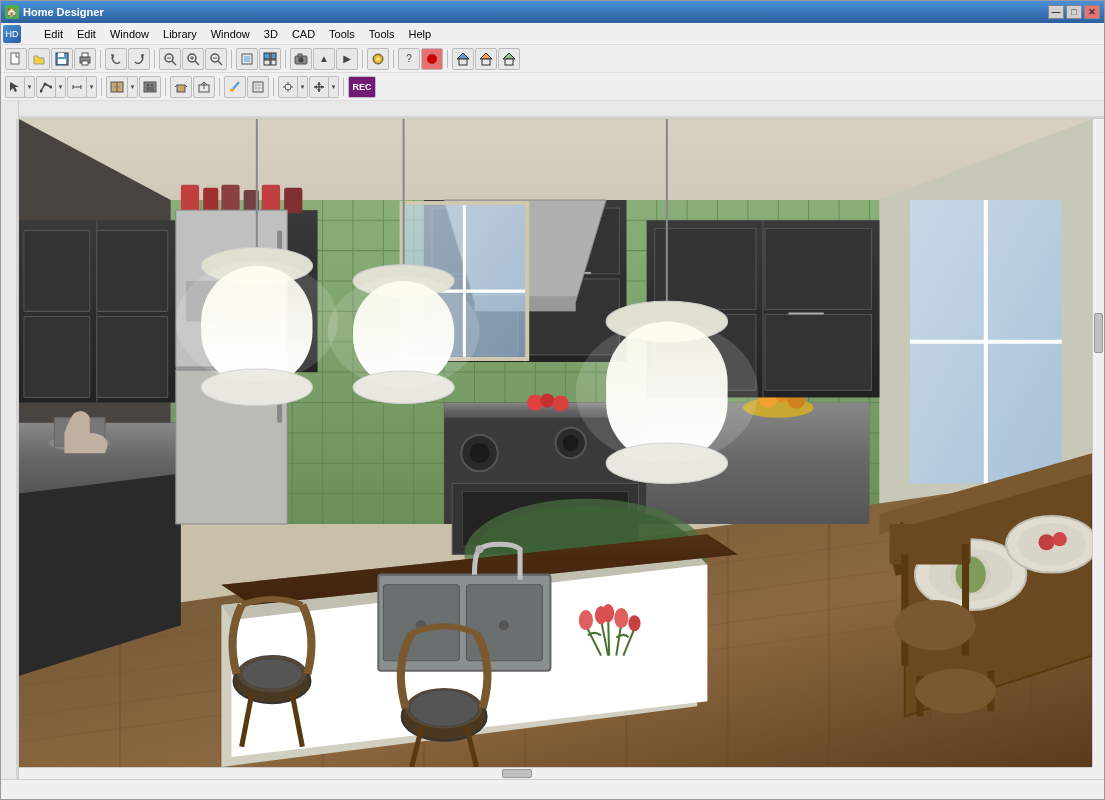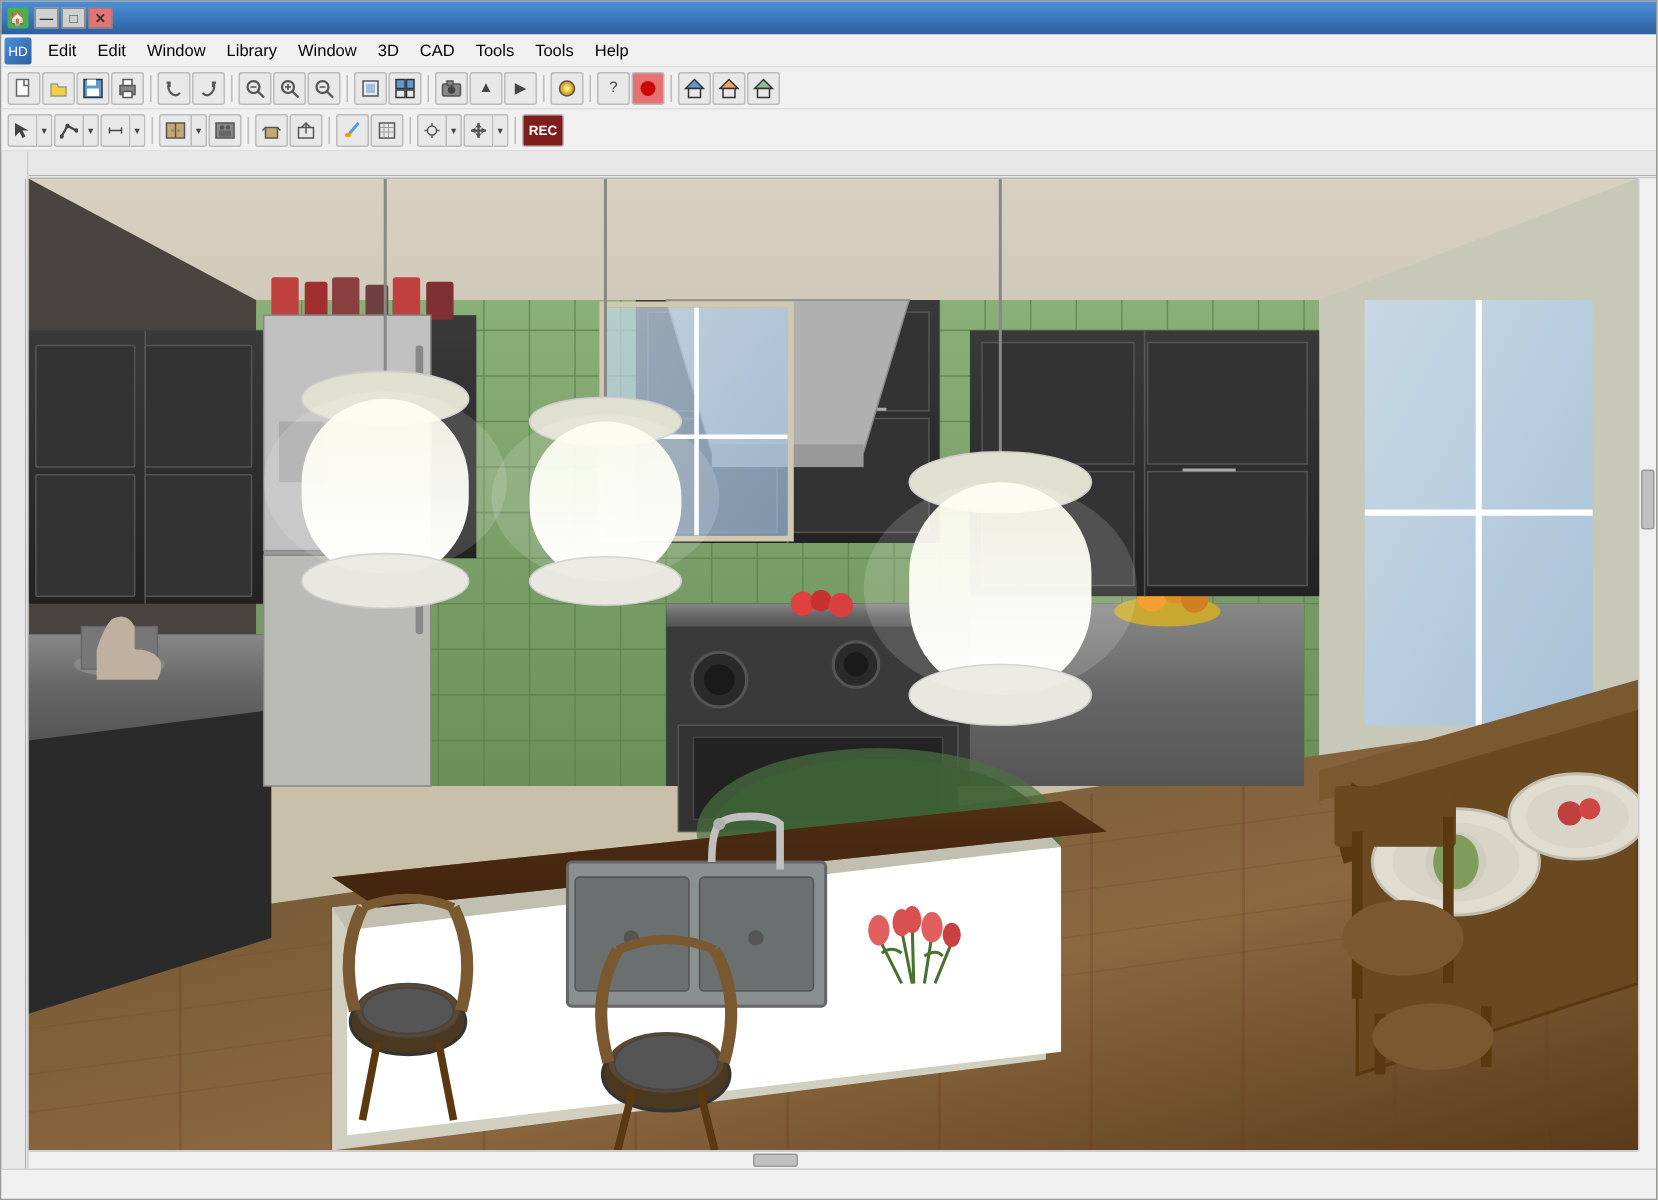--- a/index.html
+++ b/index.html
@@ -78,21 +78,21 @@
       background: #f0f0f0;
       display: flex;
       align-items: center;
       padding: 0 2px;
       border-bottom: 1px solid #ddd;
     }
 
     .menu-bar-icon {
       width: 18px;
       height: 18px;
-      margin-right: 4px;
+      margin-right: 16px;
       background: linear-gradient(135deg, #4a90d9, #2c5f9e);
       border-radius: 2px;
       display: flex;
       align-items: center;
       justify-content: center;
       font-size: 9px;
       color: white;
     }
 
     .menu-item {
@@ -291,20 +291,21 @@
       color: #444;
     }
   </style>
 </head>
 <body>
 
 <div class="window">
 
   <div class="title-bar">
     <div class="title-bar-icon">🏠</div>
+    <span class="title-bar-title">Home Designer</span>
     <div class="title-bar-controls">
       <div class="title-btn minimize">—</div>
       <div class="title-btn maximize">□</div>
       <div class="title-btn close">✕</div>
     </div>
   </div>
 
   <div class="menu-bar">
     <div class="menu-bar-icon">HD</div>
     <div class="menu-item">Edit</div>
@@ -576,21 +577,21 @@
             <polygon points="6,1 4,4 8,4" fill="#555"></polygon>
             <polygon points="6,11 4,8 8,8" fill="#555"></polygon>
             <polygon points="1,6 4,4 4,8" fill="#555"></polygon>
             <polygon points="11,6 8,4 8,8" fill="#555"></polygon>
           </svg>
       </div>
       <div class="toolbar-btn-drop">▾</div>
     </div>
     <div class="toolbar-separator"></div>
 
-    <div class="toolbar-btn" style="background:#7f1d1d; color:white; font-size:9px; font-weight:bold; width:28px;">REC</div>
+    <div class="toolbar-btn" style="background:#701a75; color:white; font-size:9px; font-weight:bold; width:28px;">REC</div>
   </div>
 
   <div class="content-area">
 
     <div class="left-ruler">
       <svg width="18" height="100%" style="position:absolute;top:18px;">
         <line x1="16" y1="0" x2="16" y2="2000" stroke="#999" stroke-width="0.5"></line>
       </svg>
     </div>
 

